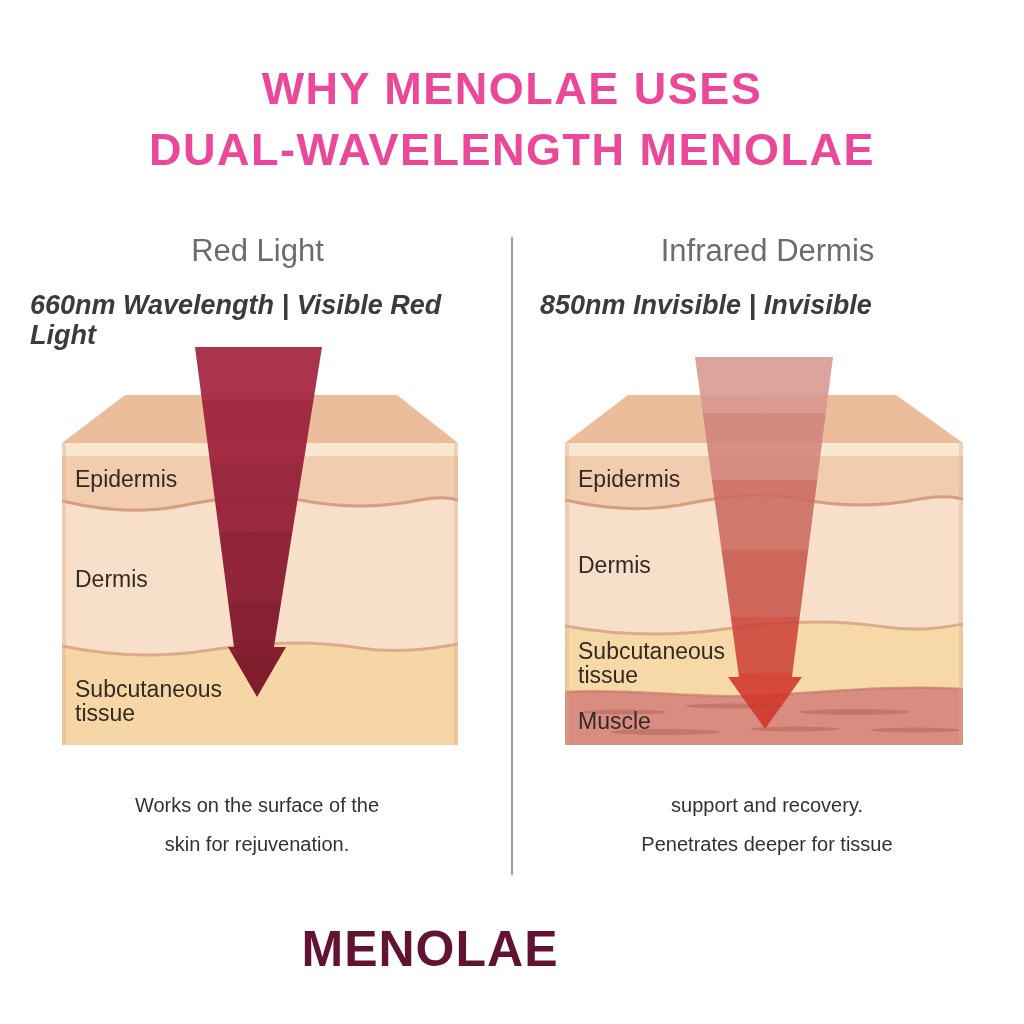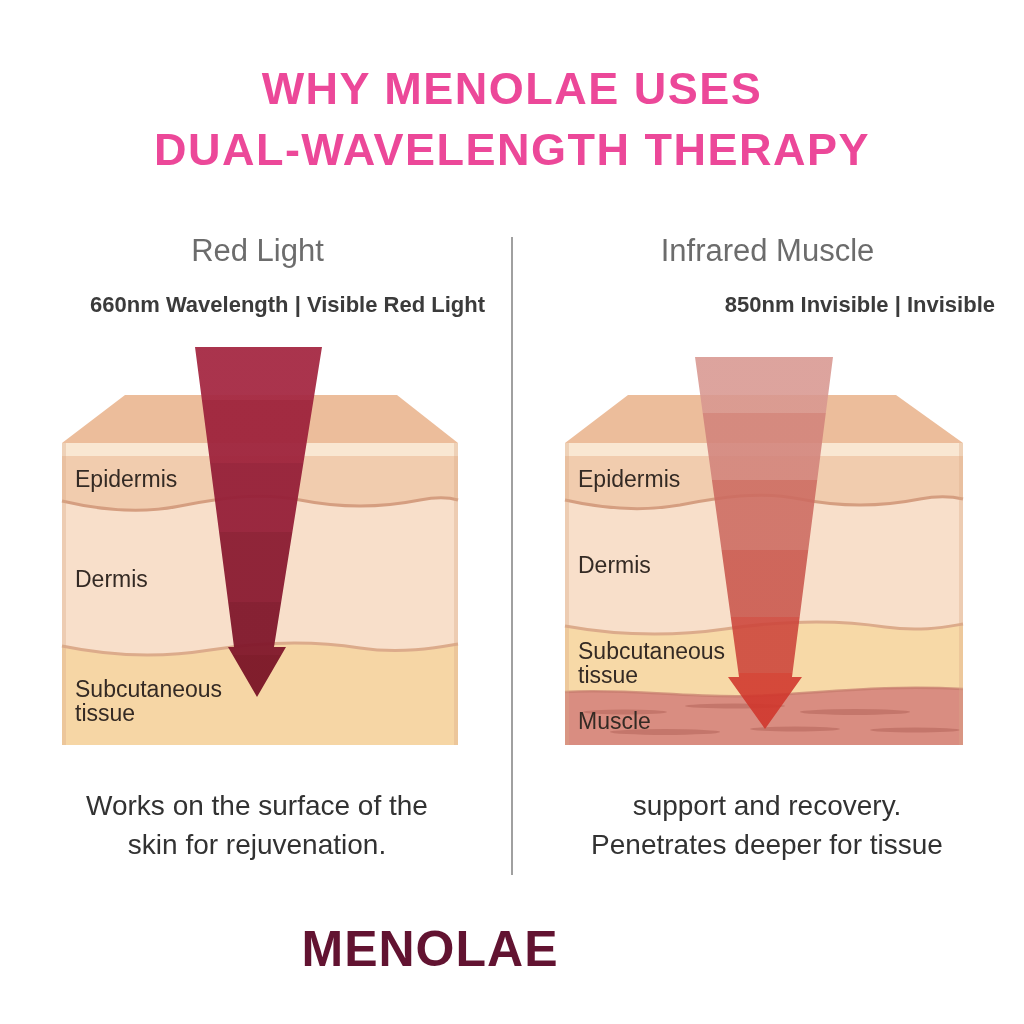--- a/index.html
+++ b/index.html
@@ -11,60 +11,60 @@
     position:absolute;left:0;top:58px;width:1024px;text-align:center;
     font-size:45px;line-height:61px;font-weight:600;letter-spacing:1.5px;color:#ec4899;
   }
   .col-heading{
     position:absolute;top:227px;width:455px;text-align:center;
     font-size:31px;line-height:48px;font-weight:400;color:#6c6c6c;
   }
   .col-heading.left{left:30px;}
   .col-heading.right{left:540px;}
   .col-subtitle{
-    position:absolute;top:290px;width:455px;text-align:right;
-    font-size:22px;line-height:30px;font-weight:600;color:#3b3b3b;
+    position:absolute;top:290px;width:455px;text-align:left;
+    font-size:27px;line-height:30px;font-weight:600;color:#3b3b3b;font-style:italic;
   }
   .col-subtitle.left{left:30px;}
   .col-subtitle.right{left:540px;}
   .diagram{position:absolute;top:340px;width:460px;height:420px;}
   .diagram.left{left:40px;}
   .diagram.right{left:540px;}
   .divider{
     position:absolute;left:511px;top:237px;width:2px;height:638px;background:#a0a0a0;
   }
   .description{
     position:absolute;top:786px;width:470px;text-align:center;
-    font-size:28px;line-height:39px;font-weight:500;color:#323232;
+    font-size:20px;line-height:39px;font-weight:500;color:#323232;
   }
   .description.left{left:22px;}
   .description.right{left:532px;}
   .brand{
     position:absolute;left:0;top:920px;width:860px;text-align:center;
     font-size:50px;line-height:58px;font-weight:700;letter-spacing:1px;color:#621331;
   }
   svg text{
     font-family:"Liberation Sans",sans-serif;
     font-size:23px;font-weight:500;fill:#342a24;
   }
 </style>
 </head>
 <body>
 
 <div class="canvas">
 
   <div class="title">
     <div>WHY MENOLAE USES</div>
-    <div>DUAL-WAVELENGTH THERAPY</div>
+    <div>DUAL-WAVELENGTH MENOLAE</div>
   </div>
 
   <div class="col-heading left">Red Light</div>
   <div class="col-subtitle left">660nm Wavelength | Visible Red Light</div>
 
-  <div class="col-heading right">Infrared Muscle</div>
+  <div class="col-heading right">Infrared Dermis</div>
   <div class="col-subtitle right">
     <div>850nm Invisible | Invisible</div>
   </div>
 
   <div class="divider"></div>
 
   <svg class="diagram left" viewBox="0 0 460 420">
     <defs>
       <linearGradient id="gradL" x1="0" y1="0" x2="0" y2="1">
         <stop offset="0" stop-color="#a52943"></stop>

